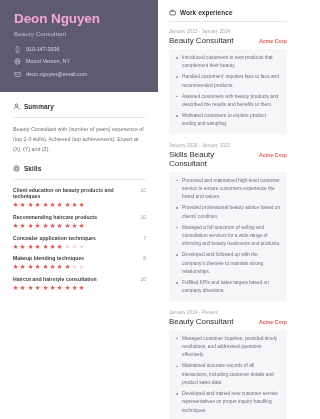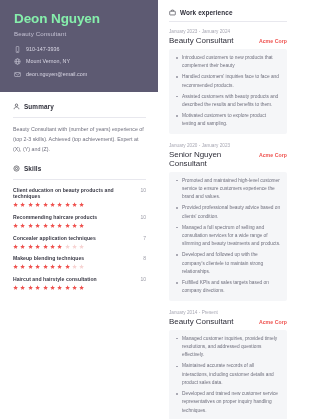--- a/index.html
+++ b/index.html
@@ -17,21 +17,21 @@
     background:#ffffff;
     padding:0;box-sizing:border-box;
   }
   .id-card{
     background:#5d5a72;
     padding:12px 10px 13px 14px;
     box-sizing:border-box;
     min-height:92px;
   }
   .name{
-    color:#86efac;font-size:13.5px;font-weight:bold;
+    color:#f9a8d4;font-size:13.5px;font-weight:bold;
     letter-spacing:-0.1px;line-height:1.1;margin:0 0 3px 0;
   }
   .role{
     color:#c3c0d2;font-size:6.2px;font-weight:normal;
     letter-spacing:0.1px;margin:0 0 9px 0;
   }
   .contact-list{margin:0;padding:0;list-style:none;}
   .contact-item{
     display:flex;align-items:center;gap:5px;
     color:#d9d7e4;font-size:5.4px;line-height:1;
@@ -490,21 +490,21 @@
             <ul class="bullets">
               <li>Introduced customers to new products that complement their beauty</li>
               <li>Handled customers' inquiries face to face and recommended products.</li>
               <li>Assisted customers with beauty products and described the results and benefits to them.</li>
               <li>Motivated customers to explore product testing and sampling.</li>
             </ul>
           </article>
           <article class="job">
             <div class="job-date">January 2020 - January 2023</div>
             <div class="job-row">
-              <span class="job-title">Senior Nguyen Consultant</span>
+              <span class="job-title">Skills Beauty Consultant</span>
               <span class="job-org">Acme Corp</span>
             </div>
             <ul class="bullets">
               <li>Promoted and maintained high-level customer service to ensure customers experience the brand and values.</li>
               <li>Provided professional beauty advice based on clients' condition.</li>
               <li>Managed a full spectrum of selling and consultation services for a wide range of slimming and beauty treatments and products.</li>
               <li>Developed and followed up with the company's clientele to maintain strong relationships.</li>
               <li>Fulfilled KPIs and sales targets based on company directions.</li>
             </ul>
           </article>

